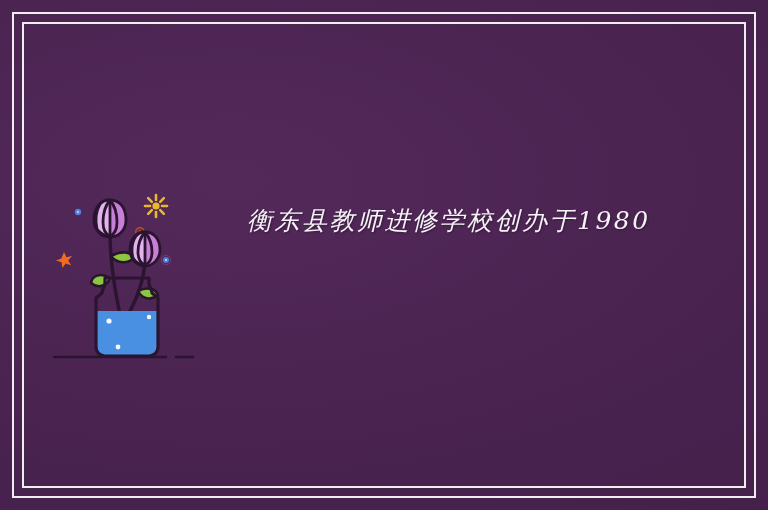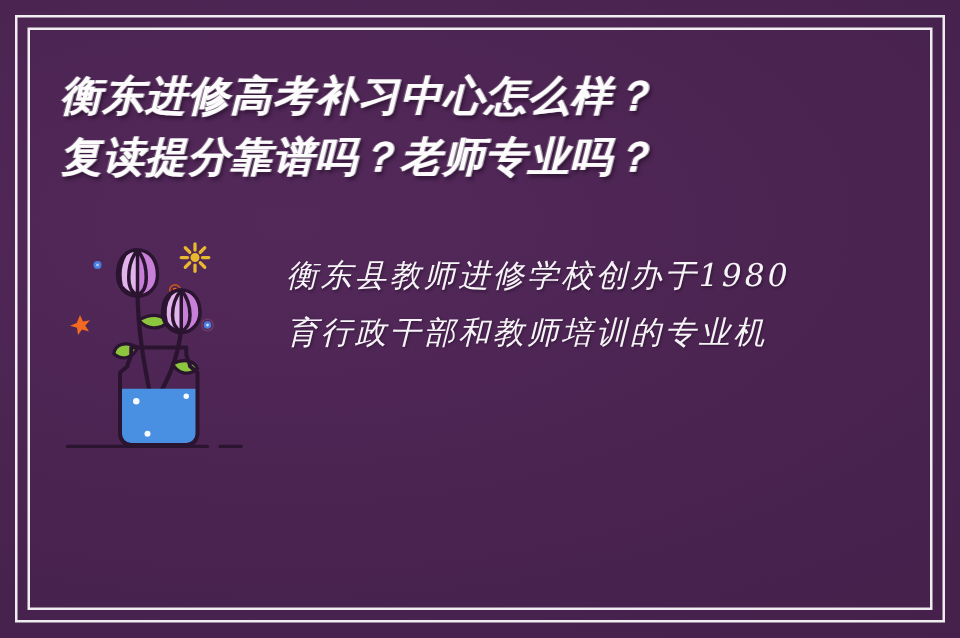--- a/index.html
+++ b/index.html
@@ -88,21 +88,21 @@
     position: relative;
   }
   .illustration svg {
     display: block;
     width: 175px;
     height: 190px;
   }
 
   .body-text {
     flex: 1 1 auto;
-    margin-left: 6px;
+    margin-left: 24px;
     padding-top: 8px;
   }
   .body-line {
     display: block;
     color: #f7f4f8;
     font-family: "DejaVu Serif", "Liberation Serif", serif;
     font-size: 25px;
     font-style: italic;
     font-weight: 400;
     letter-spacing: 2.5px;
@@ -112,24 +112,20 @@
   }
 </style>
 </head>
 <body>
 
 <div id="poster">
 
   <div class="frame-outer"></div>
   <div class="frame-inner"></div>
 
-  <div class="headline">
-    <span class="headline-line">衡东进修高考补习中心怎么样？</span>
-    <span class="headline-line">复读提分靠谱吗？老师专业吗？</span>
-  </div>
 
   <div class="content-row">
 
     <div class="illustration">
       <svg viewBox="0 0 175 190" xmlns="http://www.w3.org/2000/svg" aria-hidden="true">
 
         <g>
           <circle cx="30" cy="22" r="3.2" fill="#4a7fe0"></circle>
           <circle cx="30" cy="22" r="1.2" fill="#a9c8f5"></circle>
         </g>
@@ -203,17 +199,16 @@
 
         <g stroke="#2b1430" stroke-width="2.6" stroke-linecap="round">
           <line x1="6" y1="167" x2="118" y2="167"></line>
           <line x1="128" y1="167" x2="145" y2="167"></line>
         </g>
       </svg>
     </div>
 
     <div class="body-text">
       <span class="body-line">衡东县教师进修学校创办于1980</span>
-      <span class="body-line">育行政干部和教师培训的专业机</span>
     </div>
 
   </div>
 </div>
 
 </body></html>

